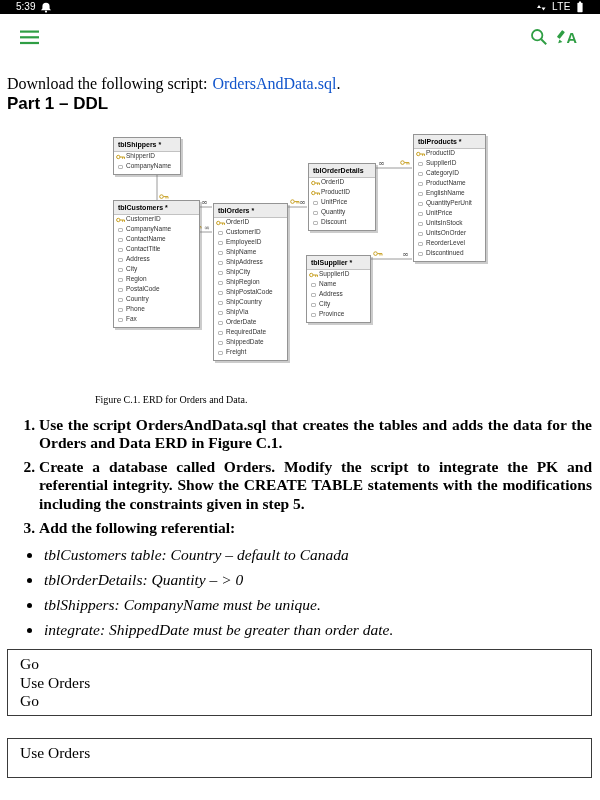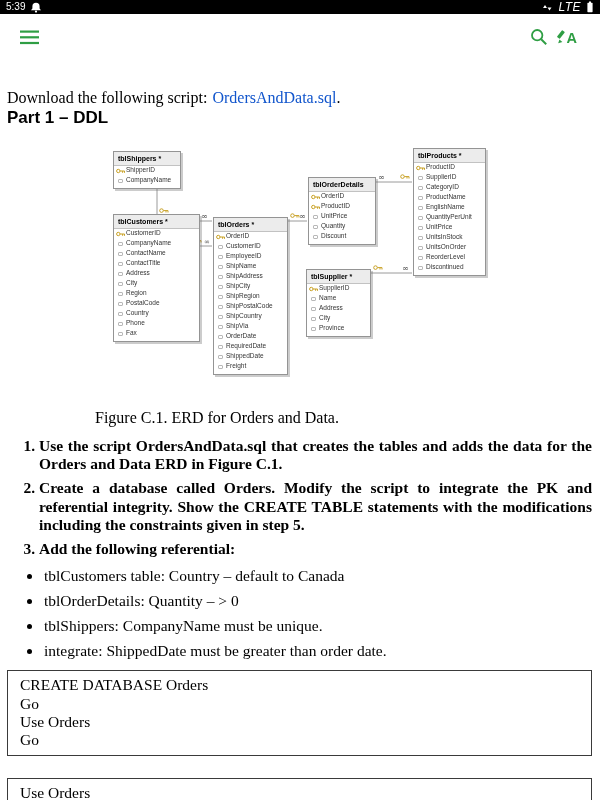--- a/index.html
+++ b/index.html
@@ -2,52 +2,52 @@
 <html><head>
 <meta charset="utf-8">
 <style>
   * { margin:0; padding:0; box-sizing:border-box; }
   html,body { background:#888; }
   body { font-family:"Liberation Serif", serif; }
   .screen { width:600px; height:800px; overflow:hidden; position:relative; background:#fff; margin:0 auto; }
 
   
   .status-bar { height:14px; background:#000; color:#fff; display:flex; align-items:center;
-    justify-content:space-between; padding:0 6px; font:10px/1 "Liberation Sans", sans-serif; }
+    justify-content:space-between; padding:0 16px; font:10px/1 "Liberation Sans", sans-serif; }
   .sb-left, .sb-right { display:flex; align-items:center; gap:5px; }
-  .sb-right .net { font-size:12px; letter-spacing:.5px;font-style:italic; }
+  .sb-right .net { font-size:10px; letter-spacing:.5px; }
 
   
   .toolbar { height:46px; background:#fff; display:flex; align-items:center; padding:0 14px 0 16px; }
   .toolbar .spacer { flex:1; }
   .icon-btn { background:none; border:none; padding:4px; display:flex; align-items:center; justify-content:center; cursor:pointer; }
 
   
   .content { padding:0 8px 0 7px; color:#000; }
-  .intro { font-size:16px; line-height:1.2; margin-top:28px; }
+  .intro { font-size:16px; line-height:1.2; margin-top:14px; }
   a.link { color:#1155cc; text-decoration:none; margin-left:5px; }
   h2.part { font:bold 17px/1.2 "Liberation Sans", sans-serif; margin-top:1px; }
 
   
   .diagram { position:relative; height:262px; margin-top:13px; }
   .connectors { position:absolute; left:0; top:0; }
   .entity { position:absolute; background:#fff; border:1px solid #949494;
     box-shadow:2px 2px 0 rgba(110,110,110,.35); padding-bottom:2px; }
   .entity-header { background:#ececec; border-bottom:1px solid #c2c2c2;
     font:bold 7px/1 "Liberation Sans", sans-serif; padding:3px 2px 3px 4px; color:#000; white-space:nowrap; }
   .field { height:10px; display:flex; align-items:center;
     font:6.5px/1 "Liberation Sans", sans-serif; color:#333; white-space:nowrap; }
   .ficon { width:12px; display:flex; justify-content:center; align-items:center; flex:0 0 12px; }
   .colbox { display:block; width:5px; height:4px; border:1px solid #b8b8b8; border-radius:1px; }
 
-  .caption { font-size:16px; line-height:1.2; margin:4px 0 0 88px; }
+  .caption { font-size:10px; line-height:1.2; margin:4px 0 0 88px; }
 
   ol.steps { margin:10px 0 0 32px; padding:0;font-weight:bold; }
   ol.steps li { font-size:15.5px; line-height:1.18; text-align:justify; margin-bottom:6px; }
-  ul.bullets { margin:8px 0 0 36px; padding:0; list-style:disc; }
+  ul.bullets { margin:8px 0 0 36px; padding:0; list-style:disc;font-style:italic; }
   ul.bullets li { font-size:15.5px; line-height:1.25; margin-bottom:5.5px; padding-left:1px; }
 
   .code-box { border:1px solid #3a3a3a; margin-top:10px; padding:5px 12px;
     font-size:15.5px; line-height:1.18; min-height:30px; }
   .code-box.box2 { margin-top:22px; min-height:40px; }
 </style>
 </head>
 <body>
 
 <div class="screen">
@@ -487,21 +487,20 @@
       </ol>
 
     <ul class="bullets">
         <li>tblCustomers table:  Country – default to Canada</li>
         <li>tblOrderDetails:  Quantity –  &gt; 0</li>
         <li>tblShippers: CompanyName must be unique.</li>
         <li>integrate: ShippedDate must be greater than order date.</li>
       </ul>
 
     <div class="code-box">
-        <div>CREATE DATABASE Orders</div>
         <div>Go</div>
         <div>Use Orders</div>
         <div>Go</div>
       </div>
 
     <div class="code-box box2">
         <div>Use Orders</div>
       </div>
 
   </div>

